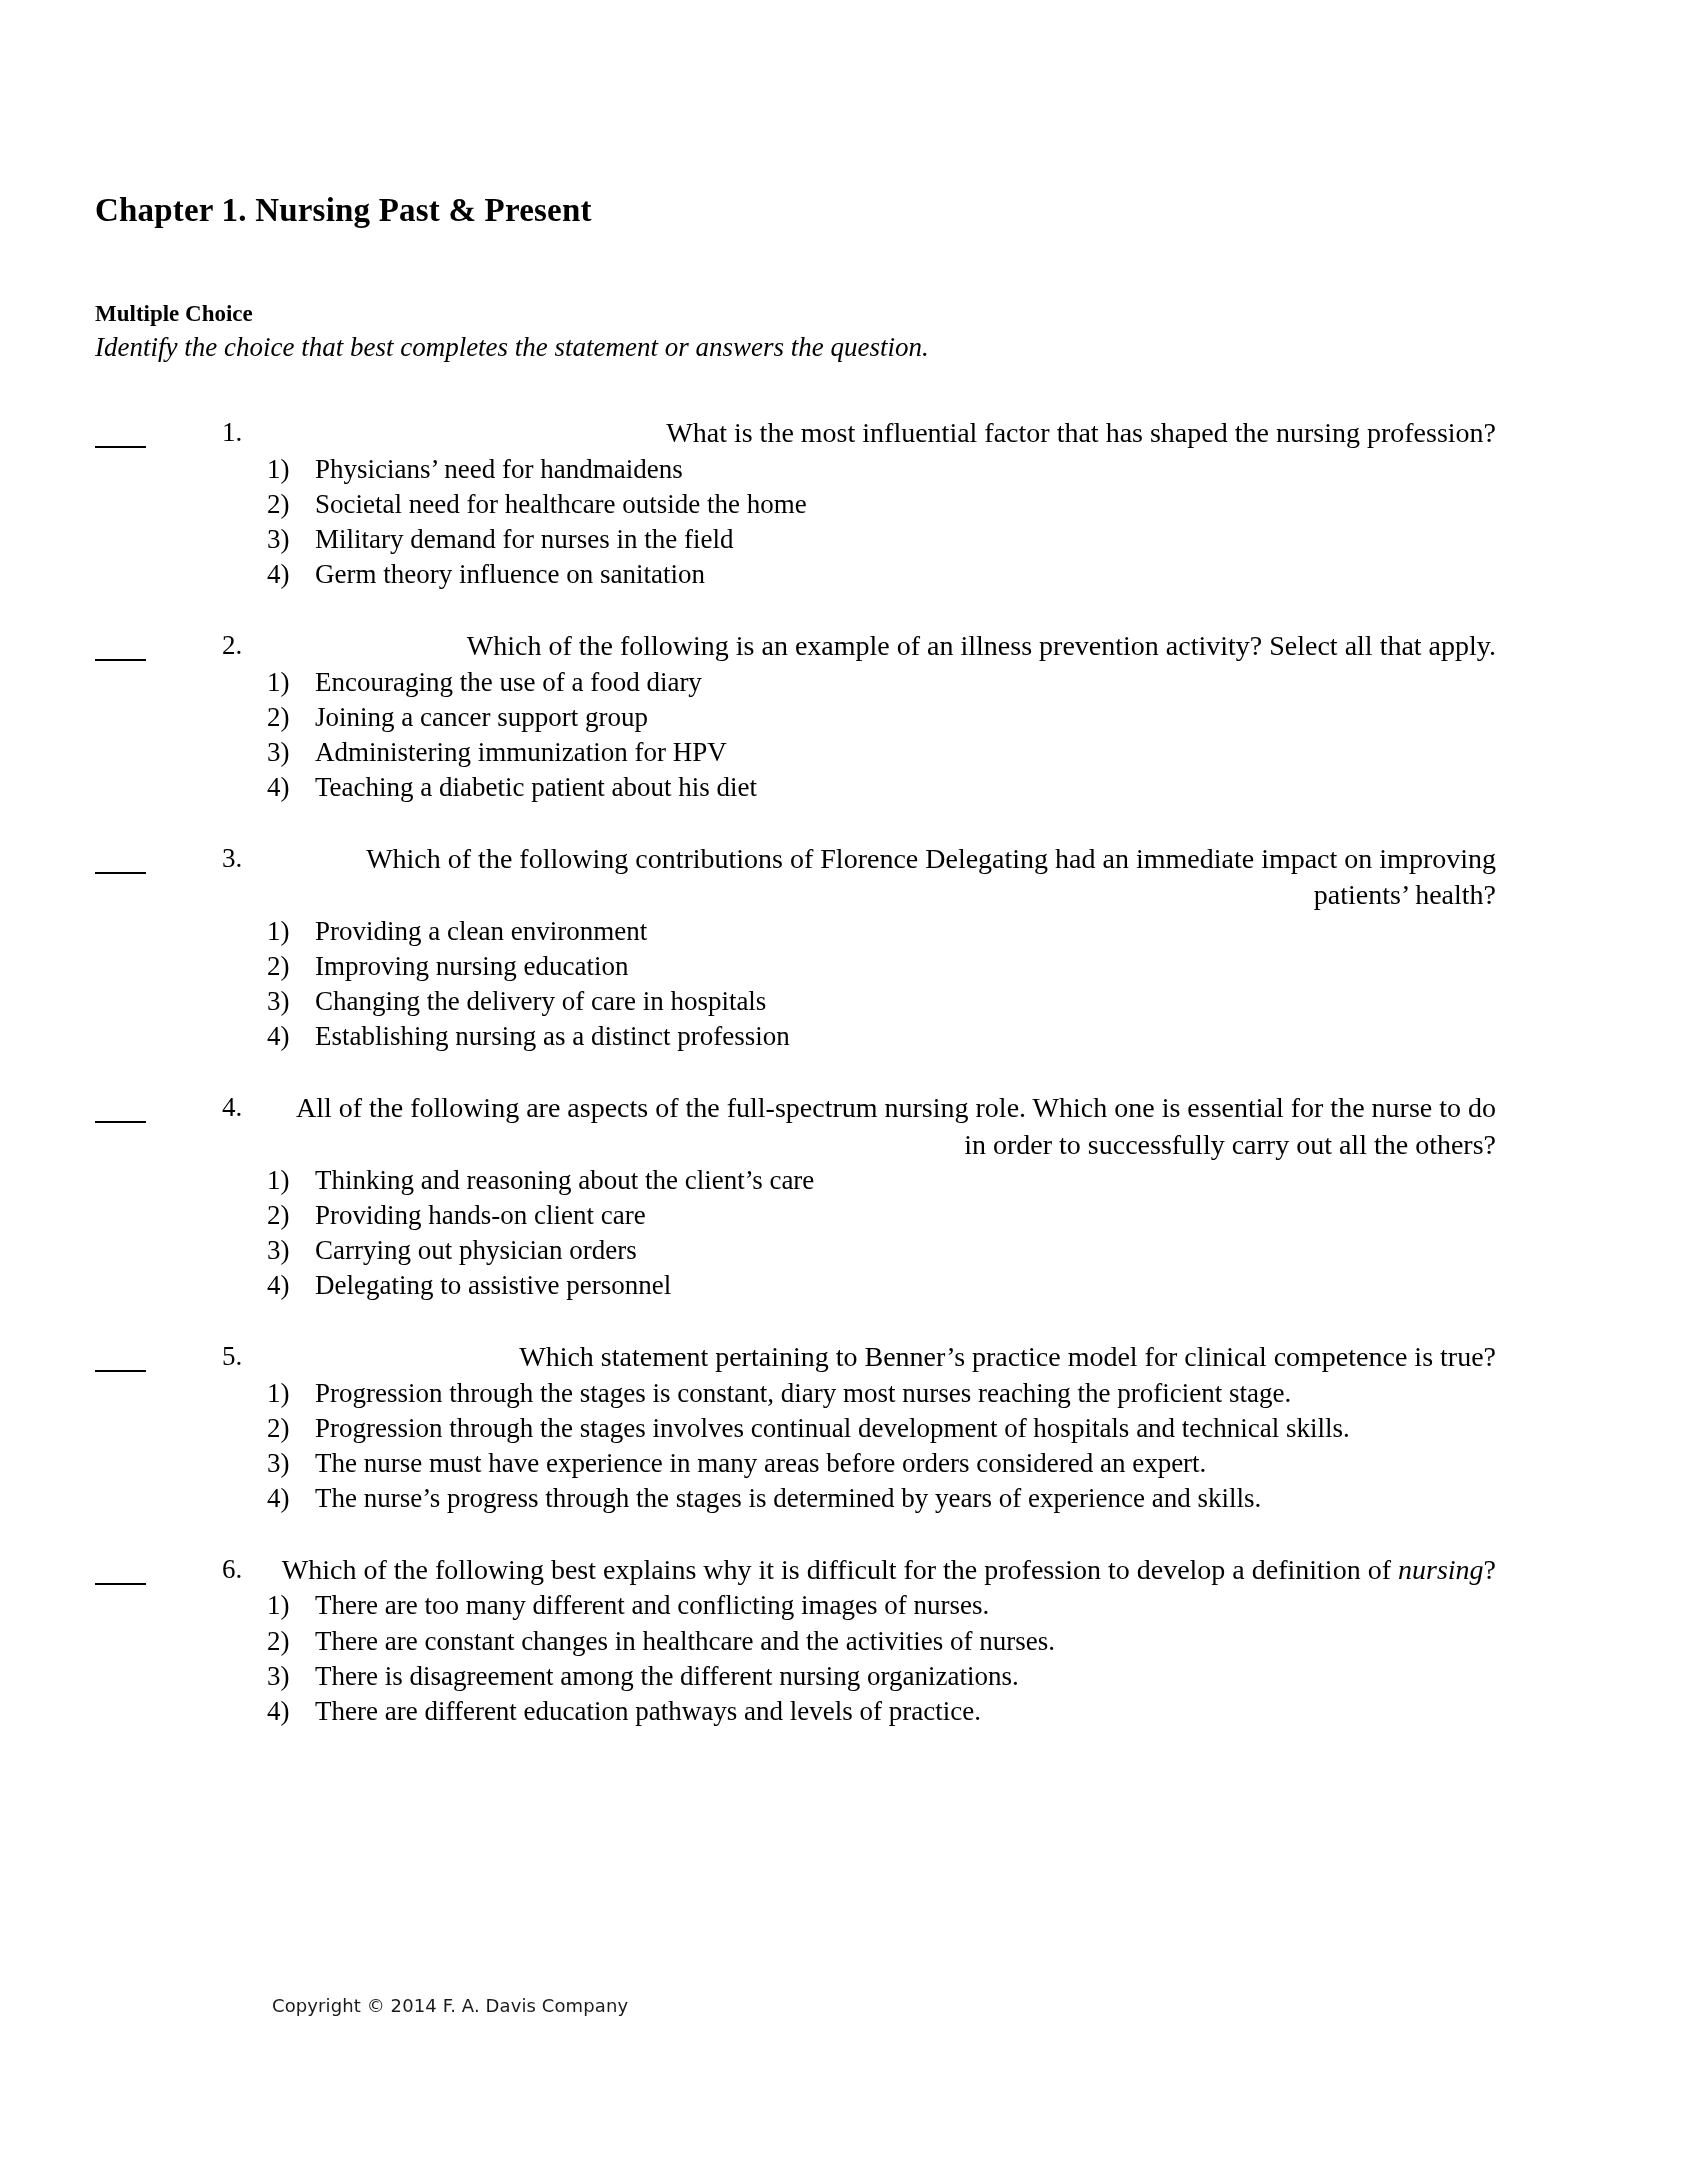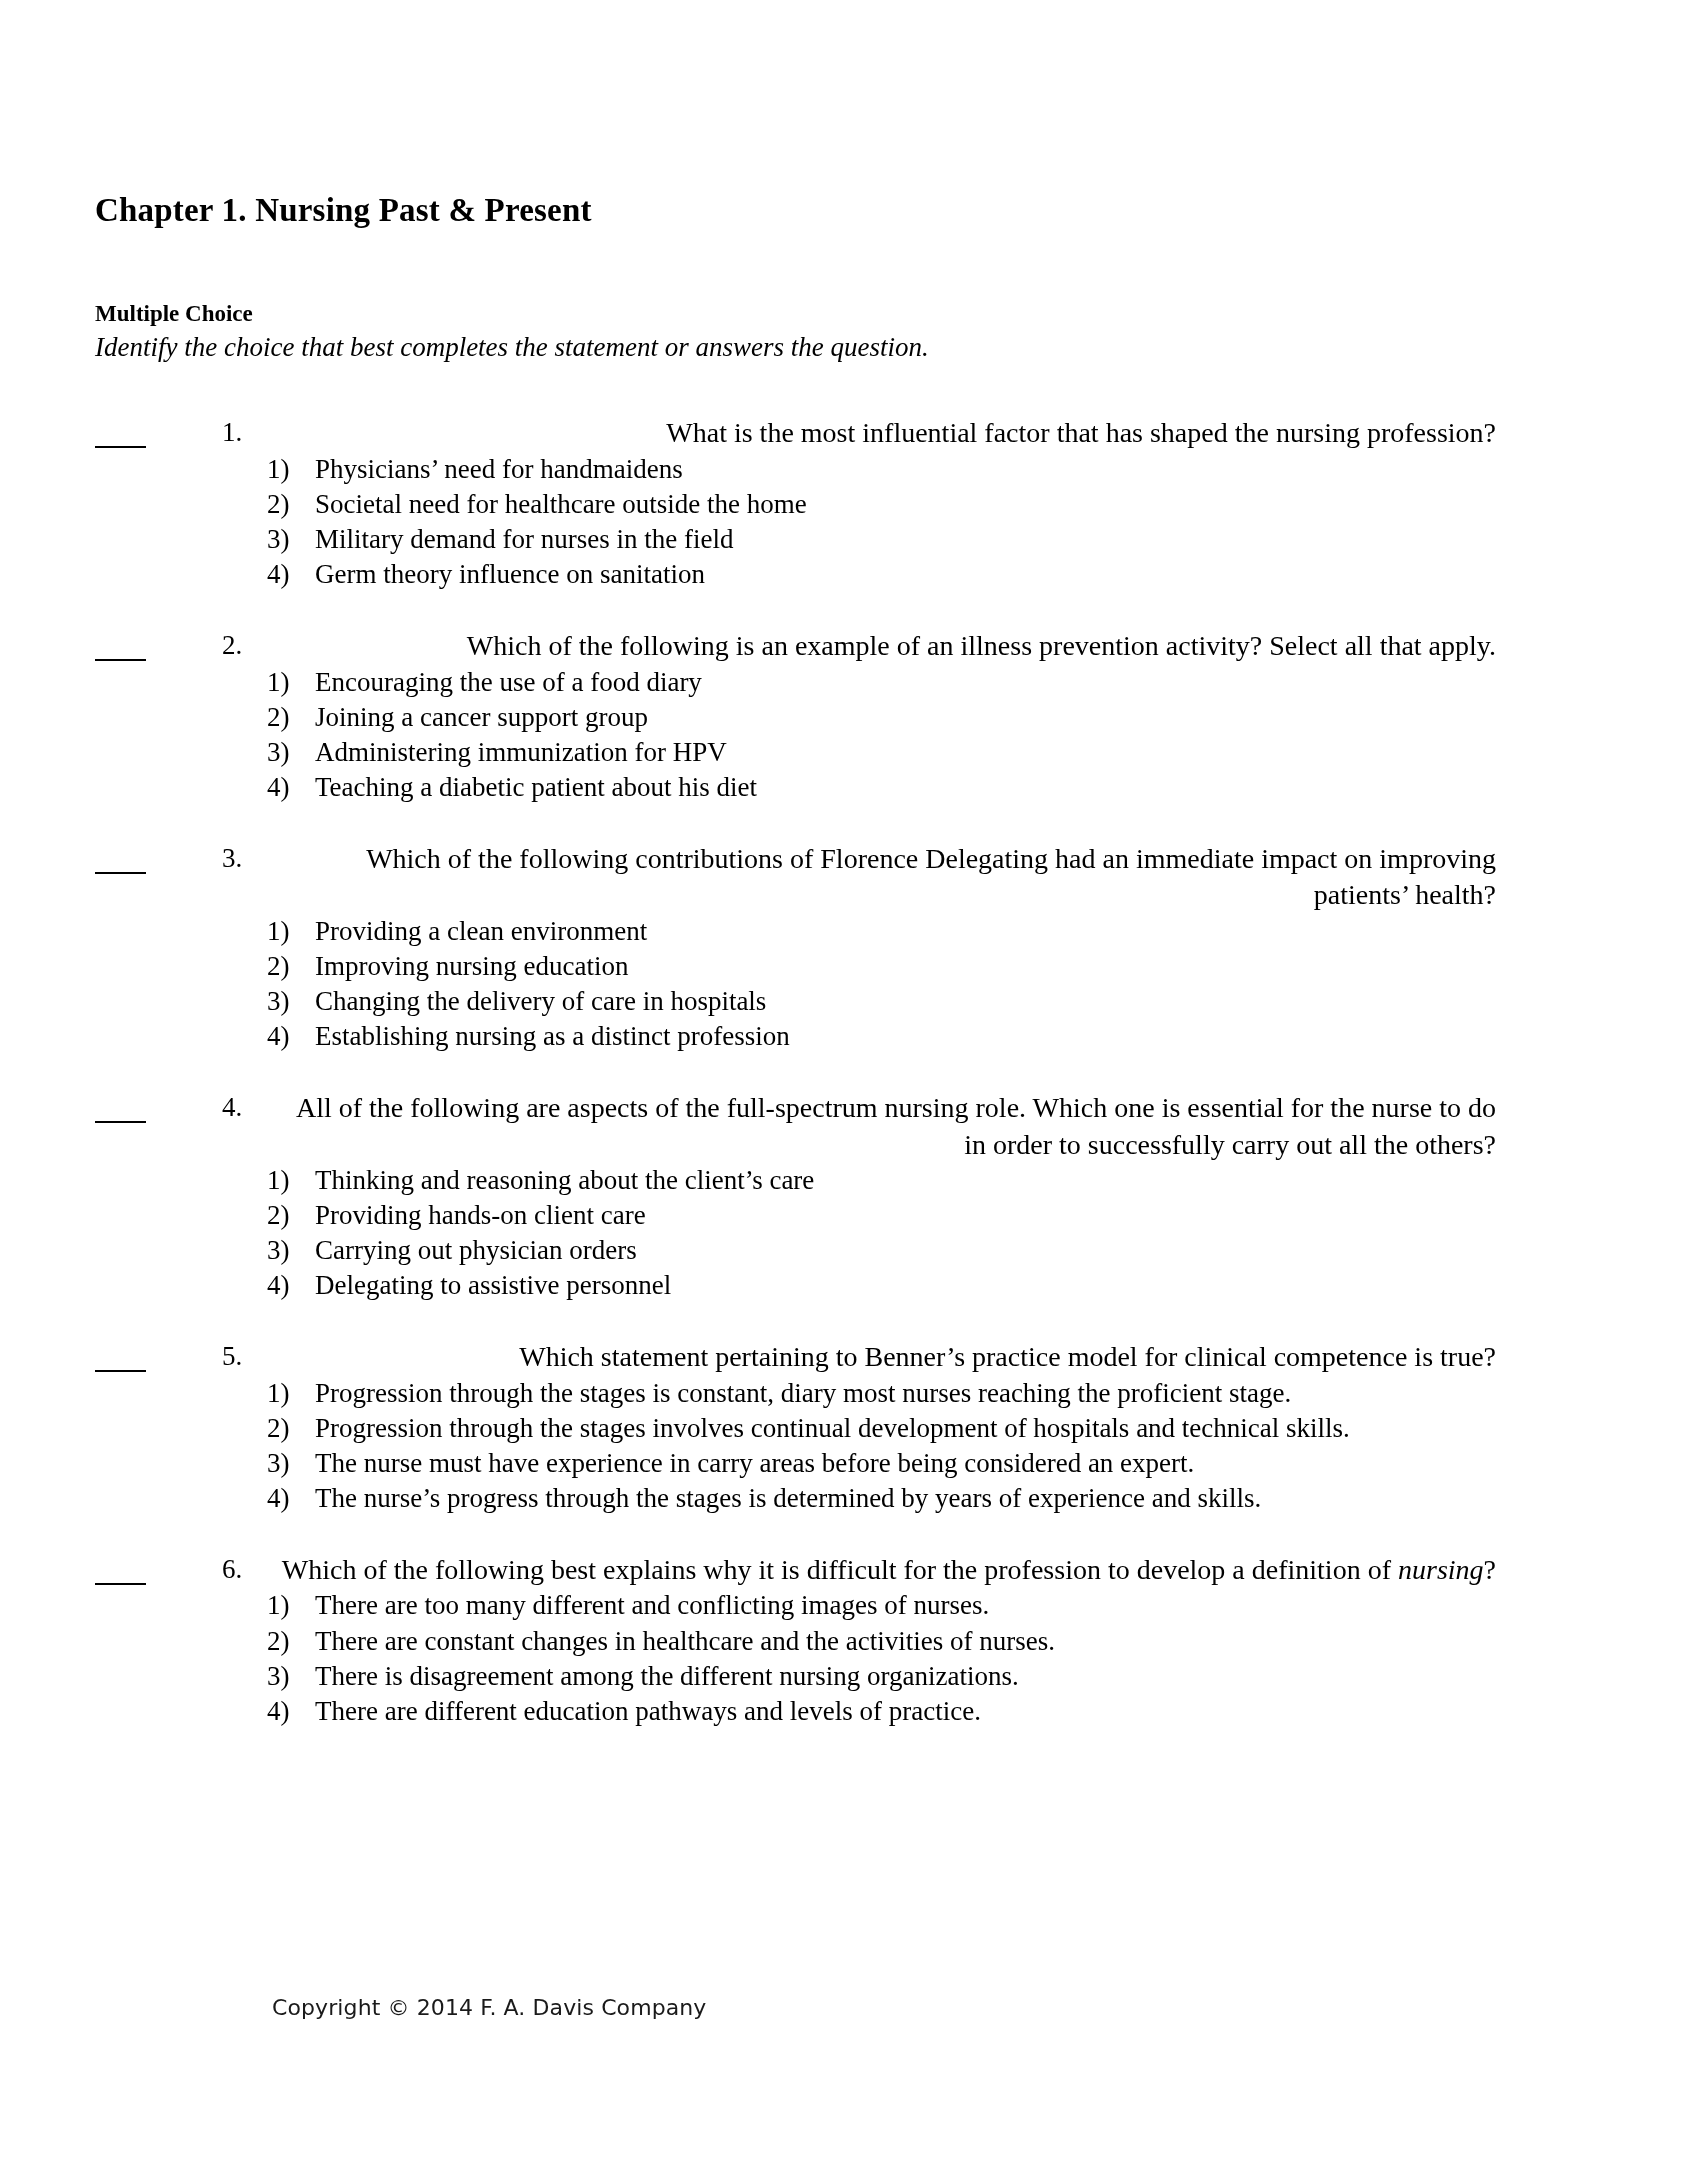--- a/index.html
+++ b/index.html
@@ -96,21 +96,21 @@
   }
   .opt-text {
     flex: 1 1 auto;
     padding-right: 10px;
   }
   .footer {
     position: absolute;
     left: 272px;
     top: 1995px;
     font-family: "DejaVu Sans", "Liberation Sans", sans-serif;
-    font-size: 22px;
+    font-size: 18px;
     color: #1a1a1a;
     letter-spacing: 0.1px;
   }
 </style>
 </head>
 <body>
 
 <div class="page">
 
   <div class="content">
@@ -236,21 +236,21 @@
           <li class="option">
             <span class="opt-num">1)</span>
             <span class="opt-text">Progression through the stages is constant, diary most nurses reaching the proficient stage.</span>
           </li>
           <li class="option">
             <span class="opt-num">2)</span>
             <span class="opt-text">Progression through the stages involves continual development of hospitals and technical skills.</span>
           </li>
           <li class="option">
             <span class="opt-num">3)</span>
-            <span class="opt-text">The nurse must have experience in carry areas before being considered an expert.</span>
+            <span class="opt-text">The nurse must have experience in many areas before orders considered an expert.</span>
           </li>
           <li class="option">
             <span class="opt-num">4)</span>
             <span class="opt-text">The nurse’s progress through the stages is determined by years of experience and skills.</span>
           </li>
         </ul>
       </div>
 
       <div class="question">
         <div class="q-blank"></div>

